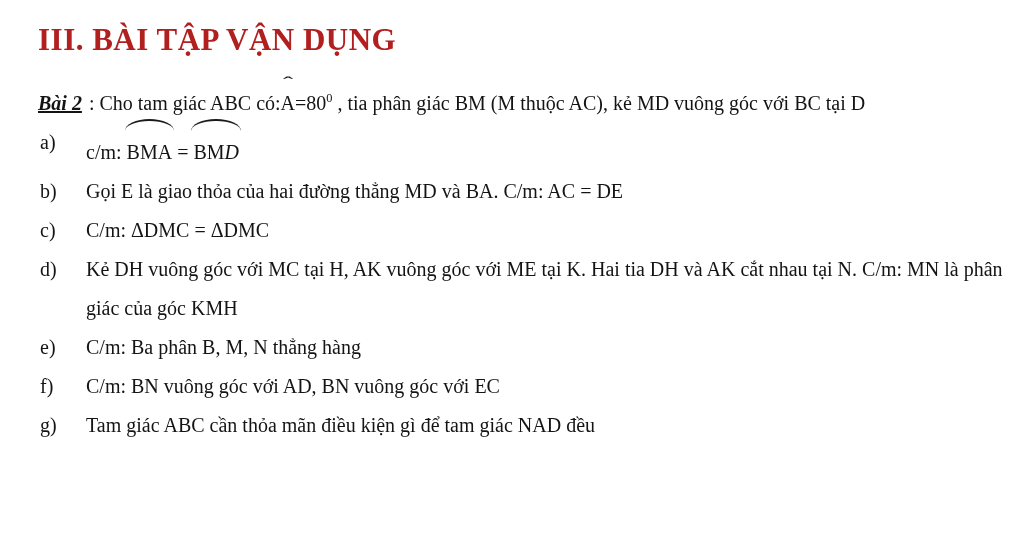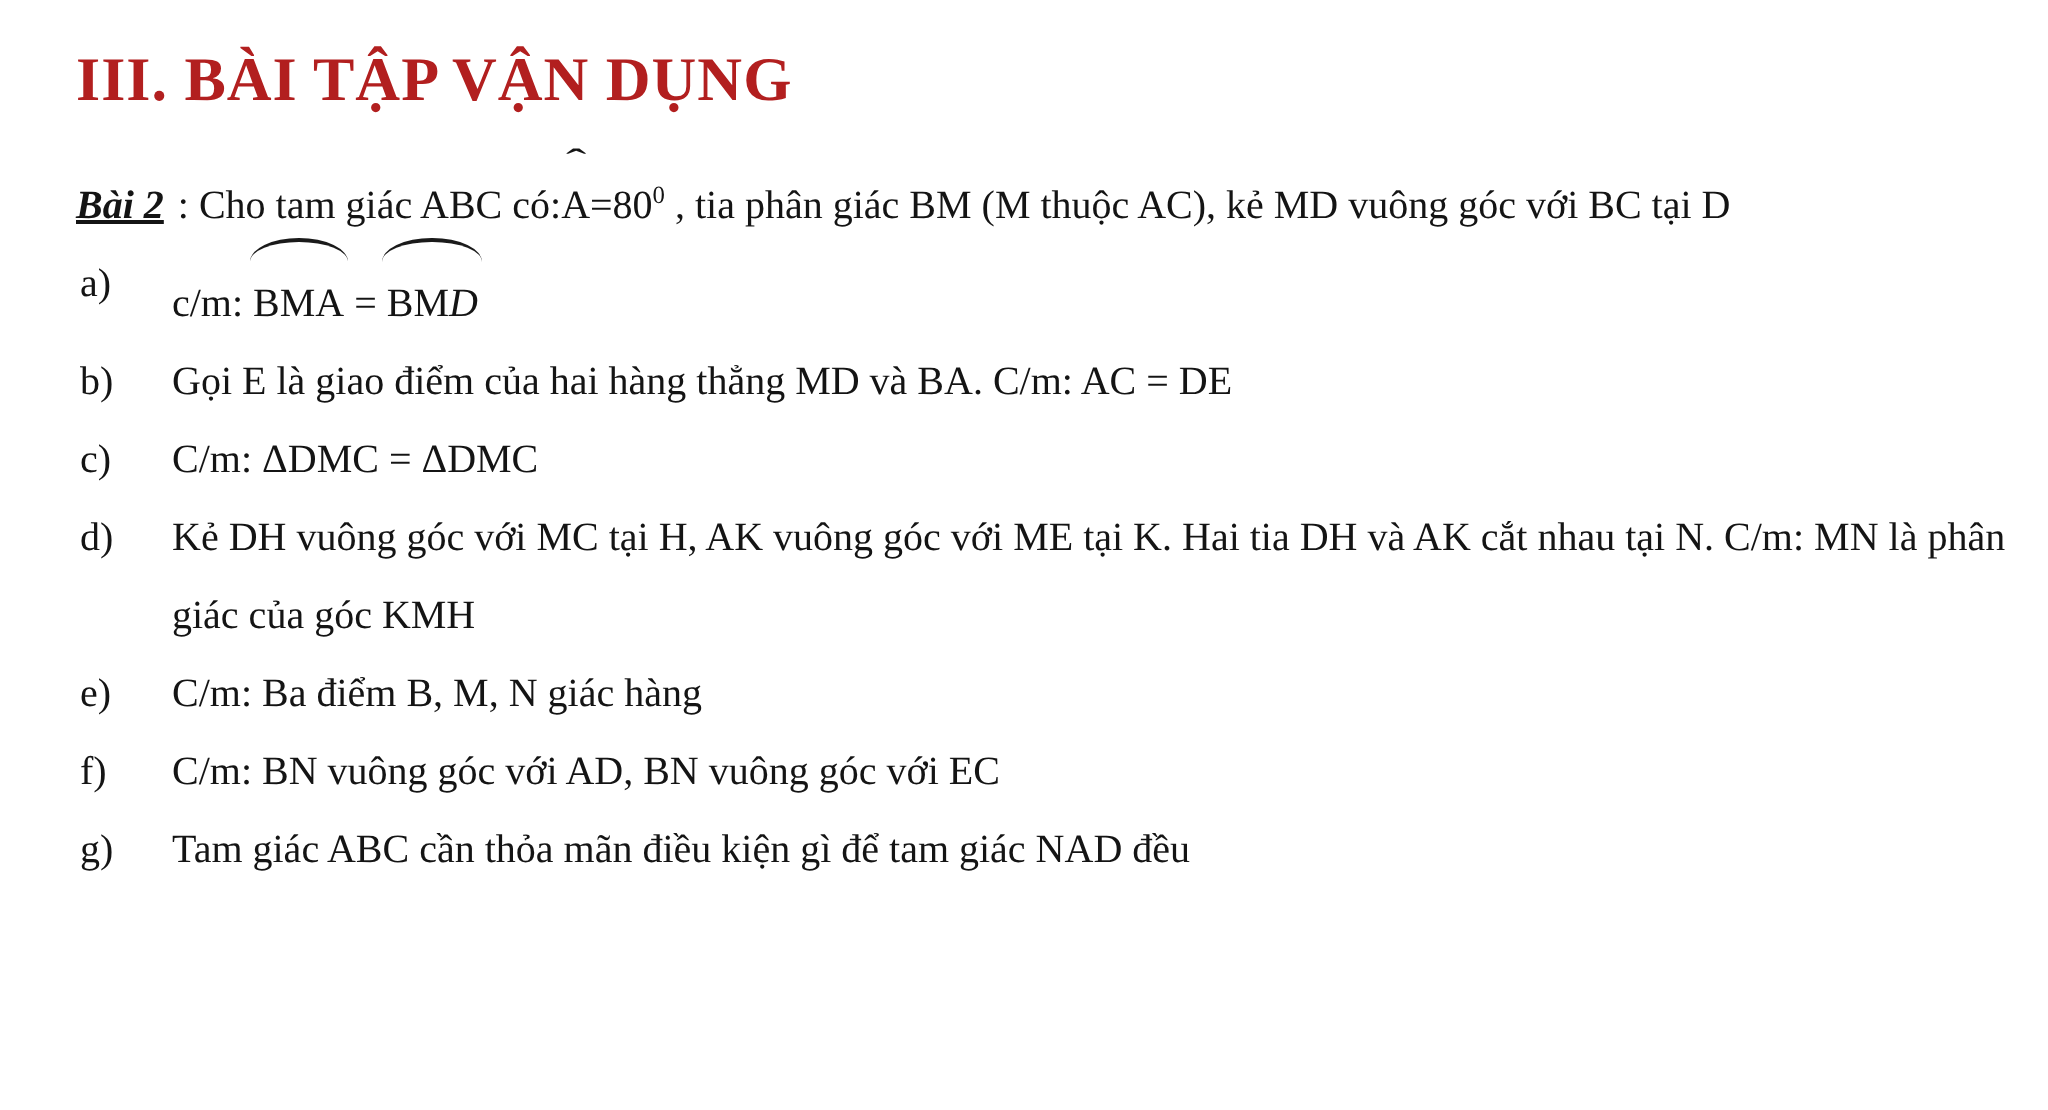--- a/index.html
+++ b/index.html
@@ -99,36 +99,36 @@
 
   <div class="body-text items">
 
     <div class="item-row">
       <span class="item-label">a)</span>
       <span class="item-text"><span>c/m: </span><span class="arc">BMA</span><span> = </span><span class="arc"><span>BM</span><span class="it">D</span></span></span>
     </div>
 
     <div class="item-row">
       <span class="item-label">b)</span>
-      <span class="item-text">Gọi E là giao điểm của hai hàng thẳng MD và BA. C/m: AC = DE</span>
+      <span class="item-text">Gọi E là giao thỏa của hai đường thẳng MD và BA. C/m: AC = DE</span>
     </div>
 
     <div class="item-row">
       <span class="item-label">c)</span>
       <span class="item-text">C/m: ΔDMC = ΔDMC</span>
     </div>
 
     <div class="item-row">
       <span class="item-label">d)</span>
       <span class="item-text">Kẻ DH vuông góc với MC tại H, AK vuông góc với ME tại K. Hai tia DH và AK cắt nhau tại N. C/m: MN là phân giác của góc KMH</span>
     </div>
 
     <div class="item-row">
       <span class="item-label">e)</span>
-      <span class="item-text">C/m: Ba điểm B, M, N giác hàng</span>
+      <span class="item-text">C/m: Ba phân B, M, N thẳng hàng</span>
     </div>
 
     <div class="item-row">
       <span class="item-label">f)</span>
       <span class="item-text">C/m: BN vuông góc với AD, BN vuông góc với EC</span>
     </div>
 
     <div class="item-row">
       <span class="item-label">g)</span>
       <span class="item-text">Tam giác ABC cần thỏa mãn điều kiện gì  để tam giác NAD đều</span>

